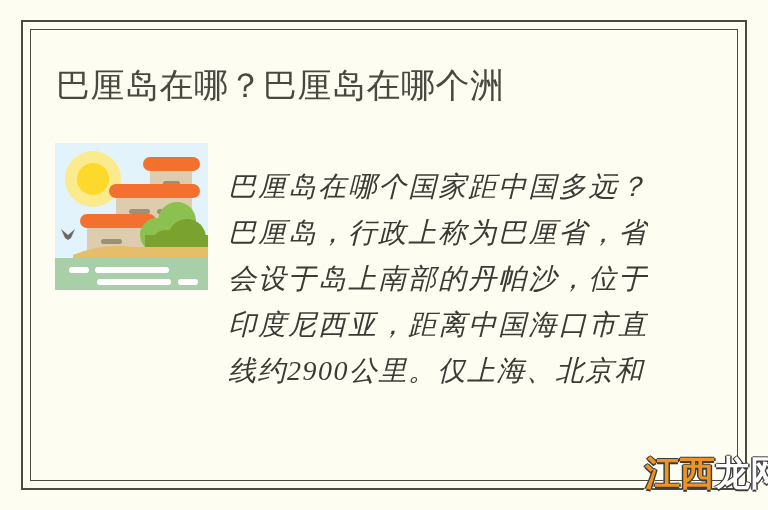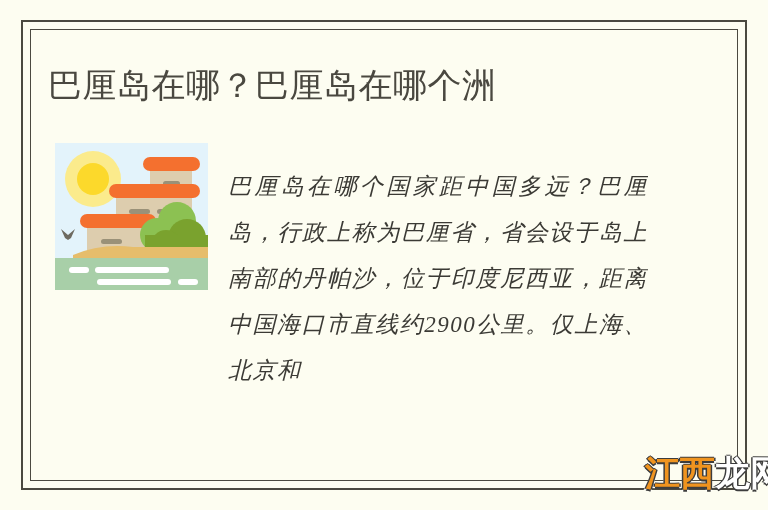--- a/index.html
+++ b/index.html
@@ -36,21 +36,21 @@
     top: 29px;
     width: 708px;
     height: 452px;
     border: 1px solid #4b4940;
     box-sizing: border-box;
   }
 
   
   #page-title {
     position: absolute;
-    left: 48px;
+    left: 56px;
     top: 62px;
     width: 650px;
     font-size: 34px;
     line-height: 46px;
     letter-spacing: 0.5px;
     color: #4a4840;
     font-family: "Liberation Sans", "DejaVu Sans", sans-serif;
     font-weight: 400;
     white-space: nowrap;
   }
@@ -68,21 +68,21 @@
   
   #article-body {
     position: absolute;
     left: 228px;
     top: 164px;
     width: 420px;
     height: 232px;
     overflow: hidden;
     font-family: "Liberation Serif", "DejaVu Serif", serif;
     font-style: italic;
-    font-size: 23px;
+    font-size: 28px;
     line-height: 46px;
     letter-spacing: 1.5px;
     color: #3b3a35;
     text-align: justify;
     word-break: break-all;
   }
 
   
   #watermark {
     position: absolute;

